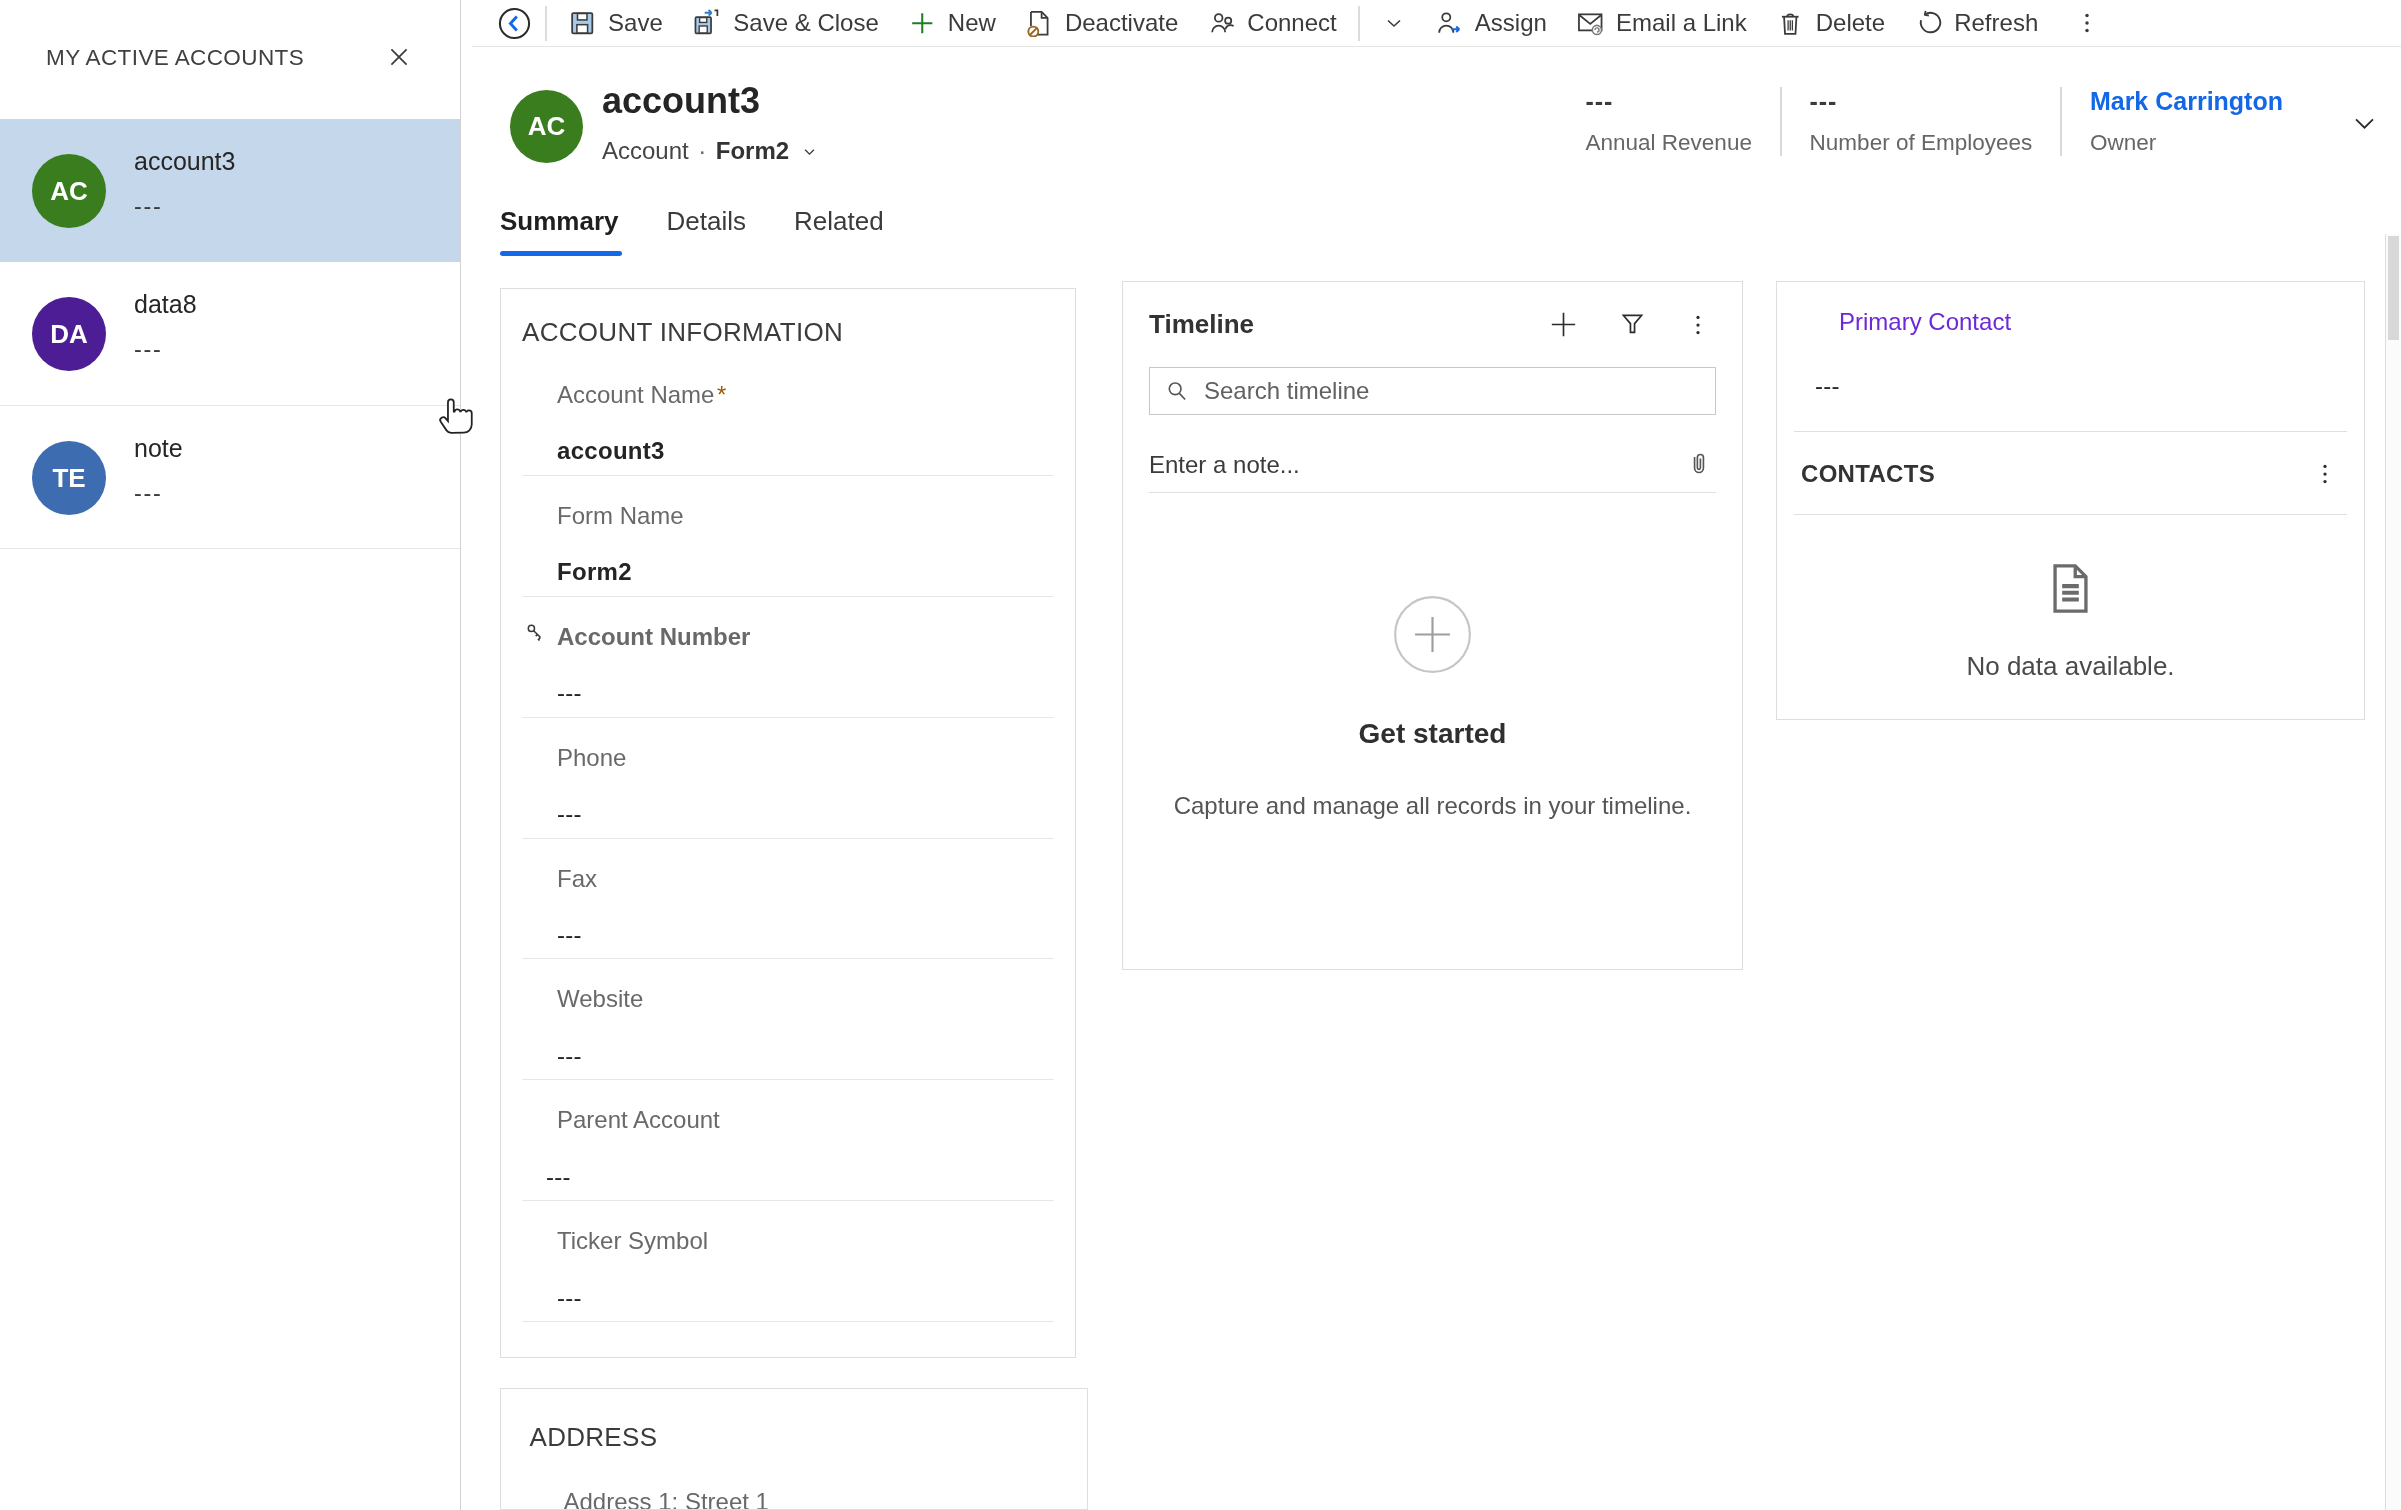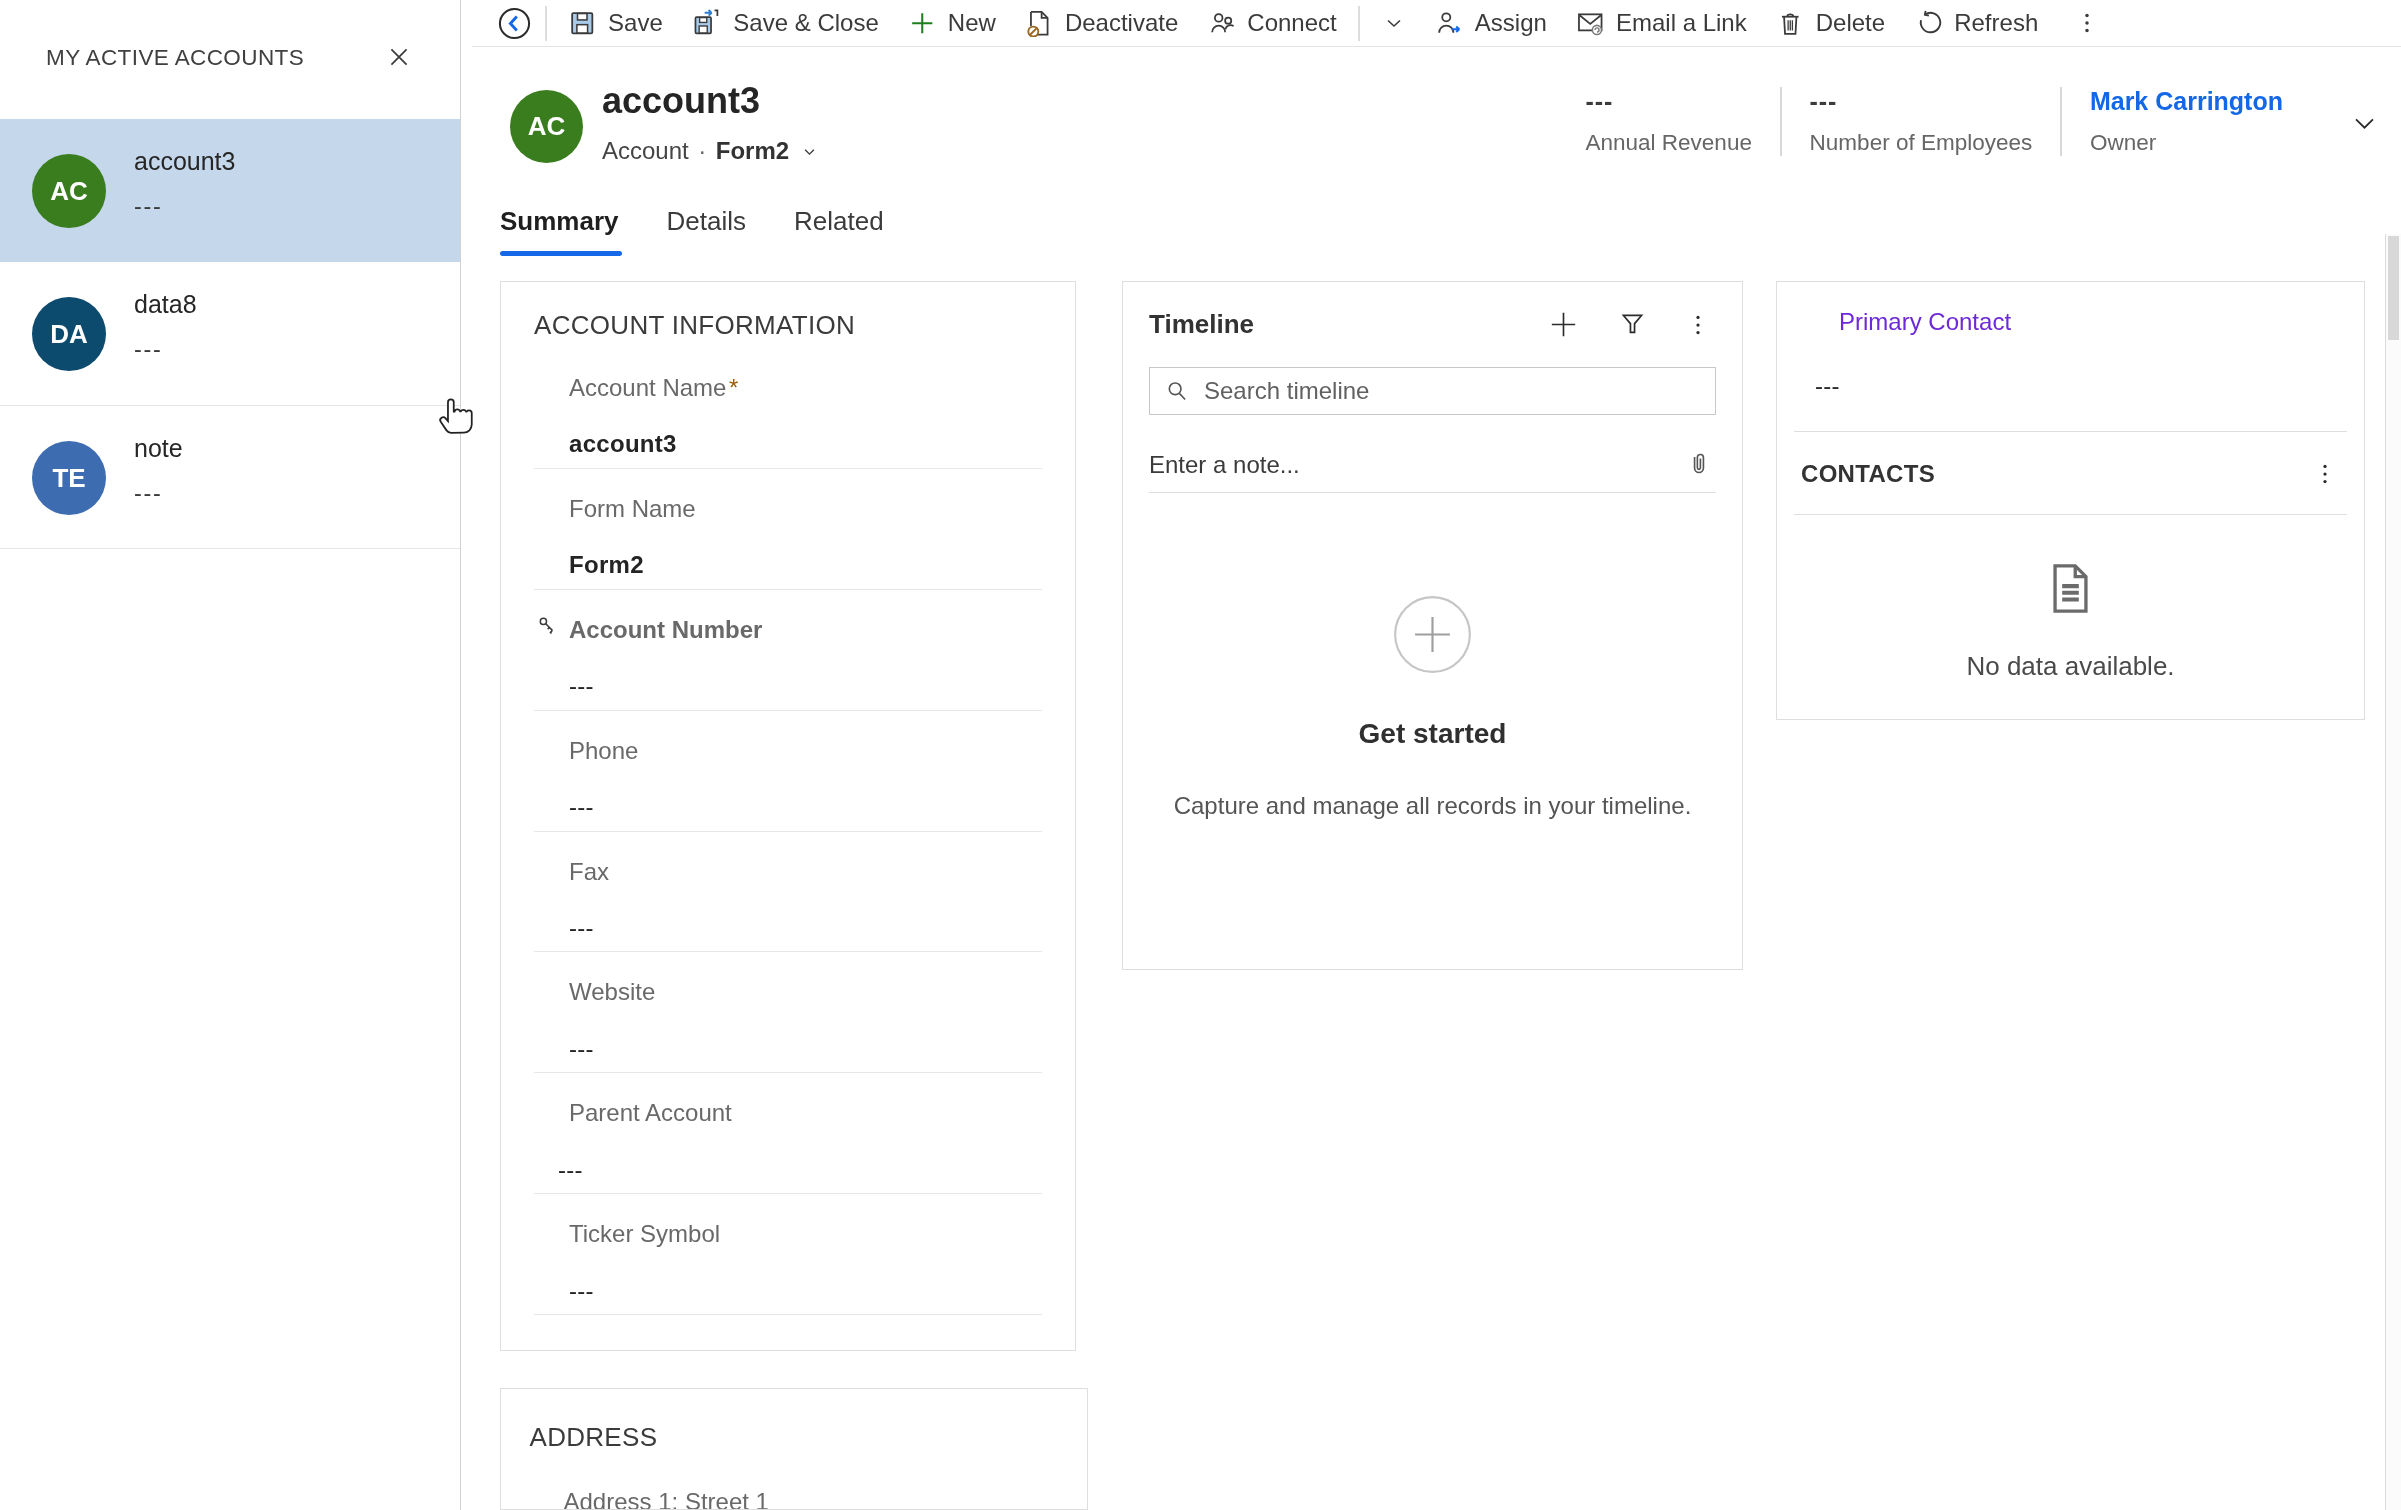--- a/index.html
+++ b/index.html
@@ -55,21 +55,21 @@
 
   
   #tabs { position:absolute; left:39px; top:206px; display:flex; gap:48px; font-size:26px; }
   .tab { position:relative; padding-bottom:19px; color:#3b3b3b; cursor:pointer; }
   .tab.active { font-weight:600; color:#1f1f1f; }
   .tab.active .tab-underline { position:absolute; left:0; right:-3.5px; bottom:0; height:5.2px;
     border-radius:2.6px; background:#1568e8; }
 
   
   .card { position:absolute; background:#fff; border:1.7px solid #dedede; overflow:hidden; }
-  #card-accinfo { left:39px; top:281px; width:576px; height:1070px; padding:28px 33px 0; }
+  #card-accinfo { left:39px; top:288px; width:576px; height:1070px; padding:28px 21px 0; }
   #card-timeline { left:661px; top:281px; width:621px; height:689px; padding:26px 26px 0; }
   #card-contacts { left:1315px; top:281px; width:589px; height:439px; }
   #card-address  { left:39px; top:1388px; width:588px; height:122px; padding:33px 28.5px 0; }
   .card-title { font-size:26px; color:#3b3b3b; letter-spacing:0.3px; }
 
   
   .fields { margin-top:7px; }
   .field-row { position:relative; padding:27px 0 9.5px; border-bottom:1.7px solid #e7e7e7; cursor:pointer; }
   .field-label { margin-left:35px; font-size:24px; color:#696969; line-height:1.1; }
   .field-label .req { color:#9c5c00; margin-left:2.6px; }
@@ -129,21 +129,21 @@
   </div>
 
   <div class="sb-item selected">
     <div class="avatar" style="background: rgb(58, 125, 30);">
       <span>AC</span>
       </div>
     <div class="nm">account3</div>
     <div class="sec">---</div>
   </div>
   <div class="sb-item">
-    <div class="avatar" style="background: #0c4a6e;">
+    <div class="avatar" style="background: #4c1d95;">
       <span>DA</span>
       </div>
     <div class="nm">data8</div>
     <div class="sec">---</div>
   </div>
   <div class="sb-item">
     <div class="avatar" style="background: rgb(62, 108, 176);">
       <span>TE</span>
       </div>
     <div class="nm">note</div>

